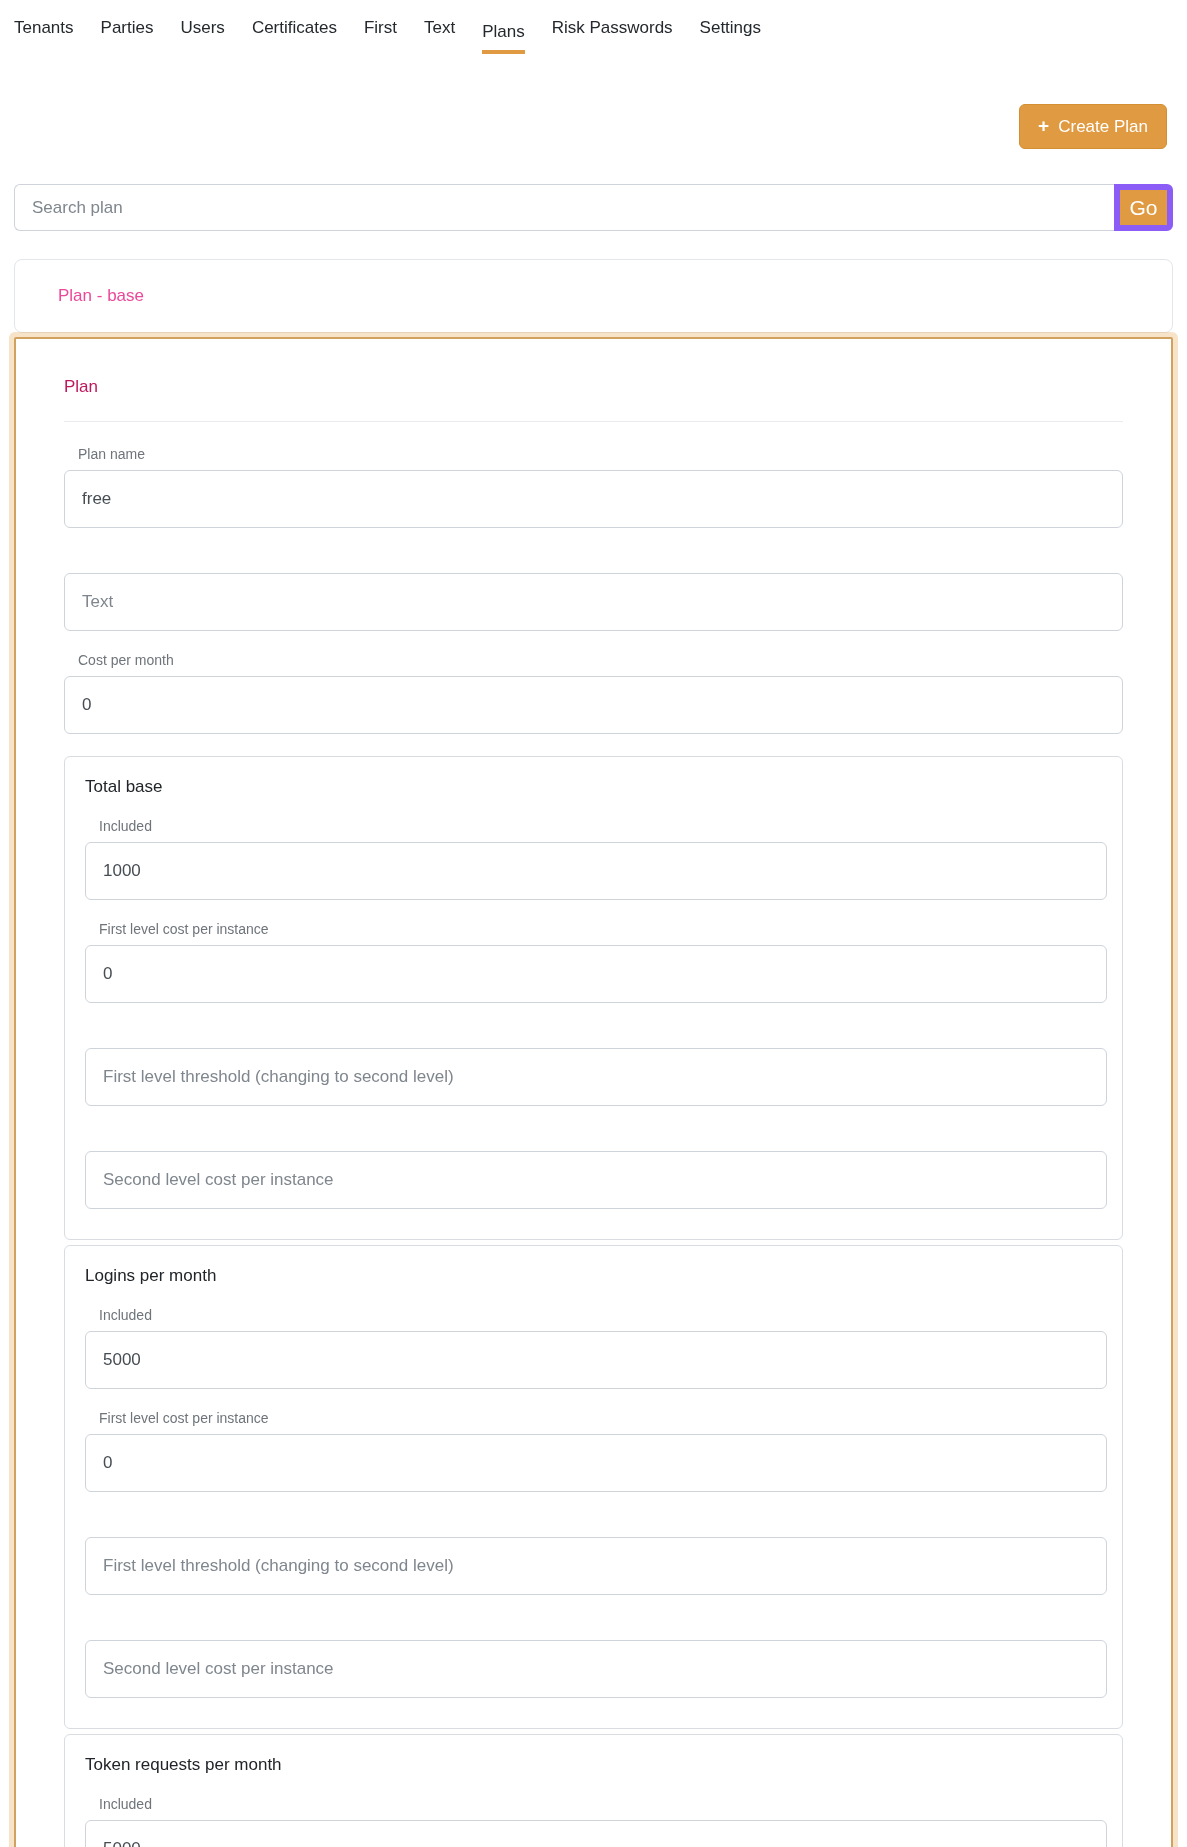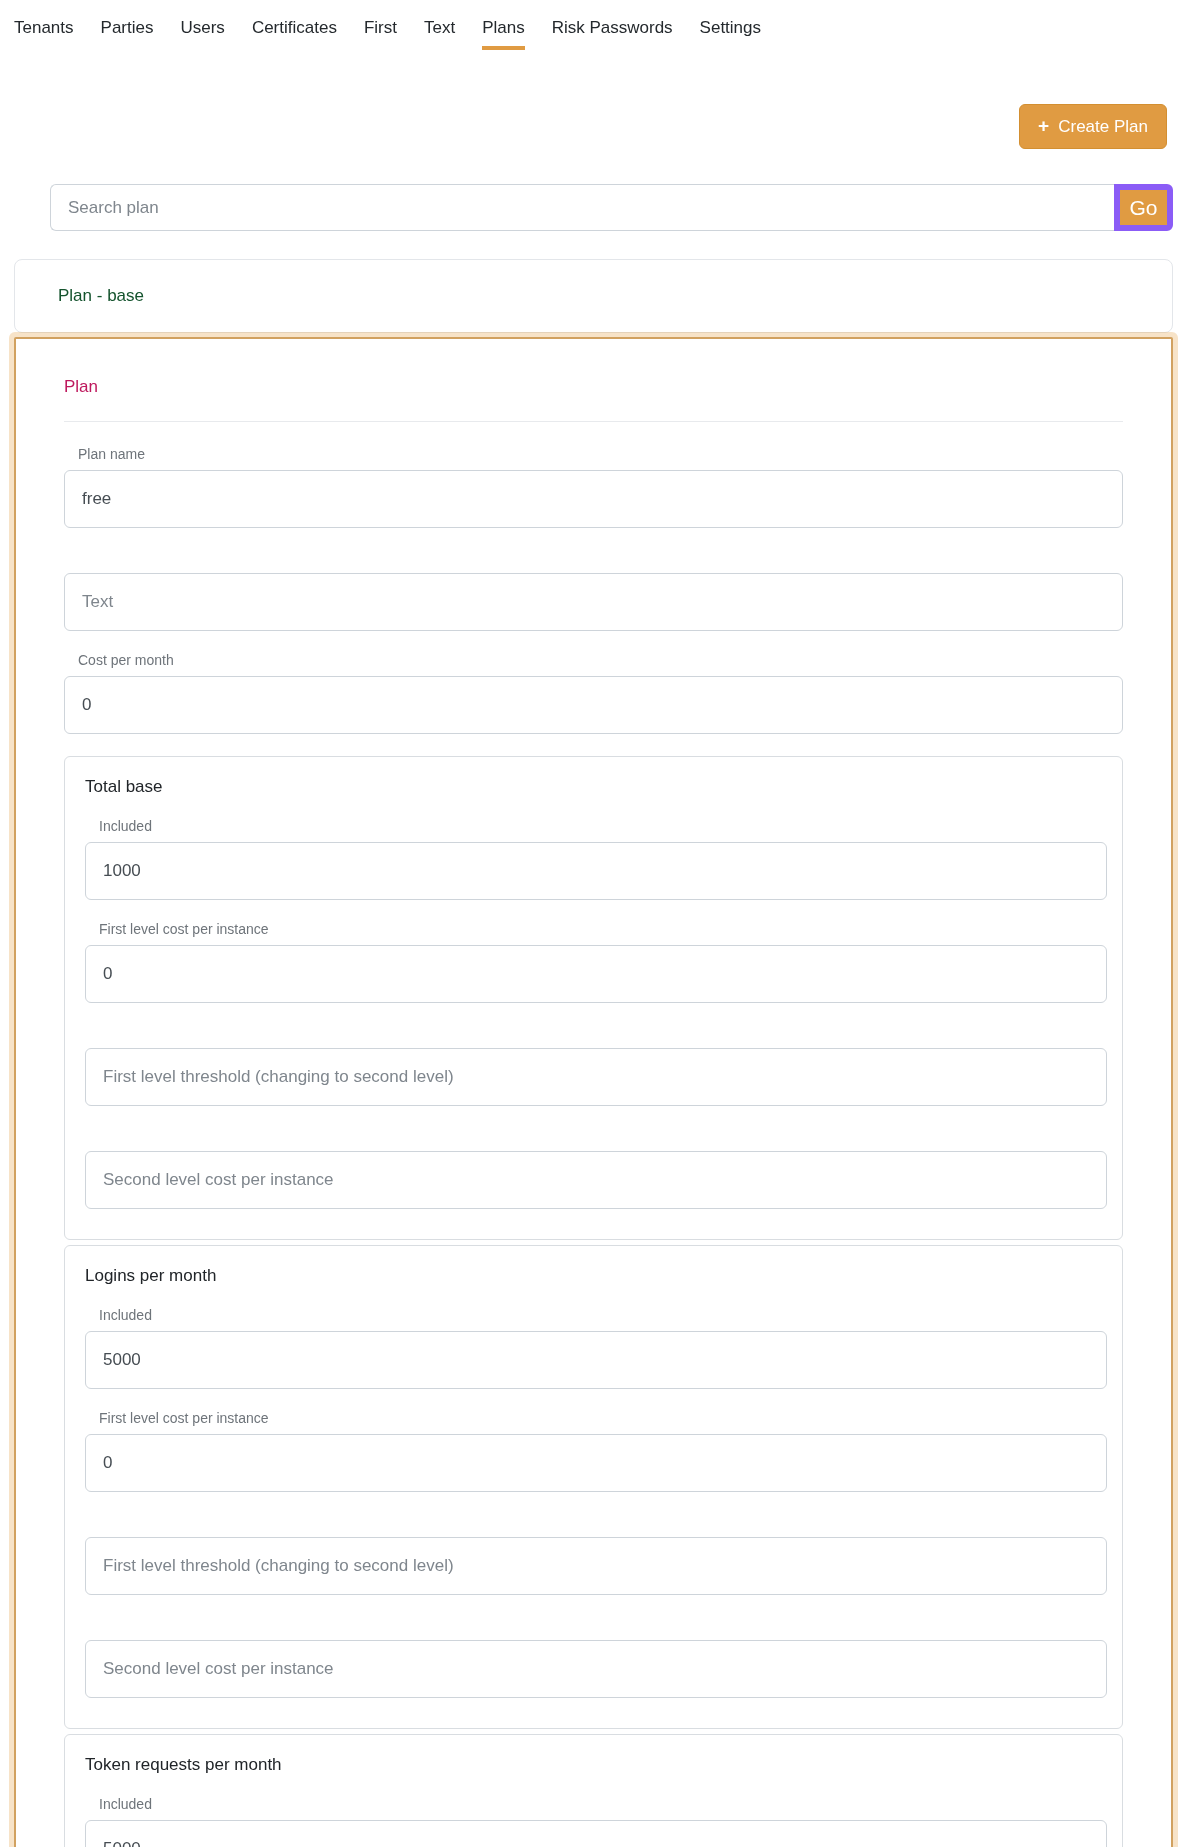--- a/index.html
+++ b/index.html
@@ -3,51 +3,51 @@
 <meta charset="utf-8">
 <style>
   * { box-sizing: border-box; }
   html, body { margin: 0; padding: 0; }
   body {
     width: 1187px; height: 1847px; overflow: hidden;
     background: #ffffff; color: #212529;
     font-family: "Liberation Sans", sans-serif;
   }
   
-  .navbar { display: flex; align-items: flex-start; gap: 27px; padding: 18px 14px 0 14px; background: #fff; }
+  .navbar { display: flex; align-items: center; gap: 27px; padding: 18px 14px 0 14px; background: #fff; }
   .nav-item { font-size: 17px; line-height: 20px; color: #24292d; padding-bottom: 20px; cursor: pointer; white-space: nowrap; }
   .nav-item.active { padding-bottom: 8px; border-bottom: 4px solid #e09b42; }
   
   .container { margin: 0 14px; }
   
   .toolbar-row { display: flex; justify-content: flex-end; margin-top: 46px; }
   .btn-create {
     display: inline-flex; align-items: center; gap: 9px; height: 45px; padding: 0 18px;
     background: #e09b42; border: 1px solid #d38f31; border-radius: 6px;
     color: #ffffff; font-size: 17px; font-family: inherit; cursor: pointer; margin-right: 6px;
   }
   .plus-icon { font-size: 19px; font-weight: bold; line-height: 1; position: relative; top: -1px; }
   
   .search-row { display: flex; margin-top: 35px; height: 47px; }
   .search-input {
     flex: 1; min-width: 0; height: 47px; border: 1px solid #ced4da; border-right: none;
     border-radius: 6px 0 0 6px; padding: 9px 17px; font-size: 17px; color: #495057;
-    font-family: inherit; outline: none; background: #fff; margin-left: 36px;
+    font-family: inherit; outline: none; background: #fff;
   }
   .search-input::placeholder { color: #7f868d; opacity: 1; }
   .btn-go {
     width: 59px; height: 47px; background: #e09b42; border: 6px solid #8b5cf6;
     border-radius: 0 6px 6px 0; color: #fff; font-size: 21px; font-family: inherit; cursor: pointer;
   }
   
   .card-header {
     margin-top: 28px; height: 74px; border: 1px solid #e3e6ea; border-radius: 8px;
     display: flex; align-items: center; padding: 0 43px; background: #fff;
   }
-  .card-header-link { color: #14532d; font-size: 17px; cursor: pointer; }
+  .card-header-link { color: #ec4899; font-size: 17px; cursor: pointer; }
   .panel {
     margin-top: 4px; background: #fff;
     border: 2px solid #d1a160; border-radius: 2px;
     box-shadow: 0 0 0 5px rgba(231, 171, 89, 0.33);
     padding: 38px 48px 80px 48px;
   }
   .form-heading { font-size: 17px; font-weight: 400; color: #be185d; line-height: 20px; margin: 0 0 24px 0; }
   .panel hr { border: none; border-top: 1px solid #e8eaed; margin: 0 0 24px 0; }
   
   .form-block { margin-top: 21px; }

